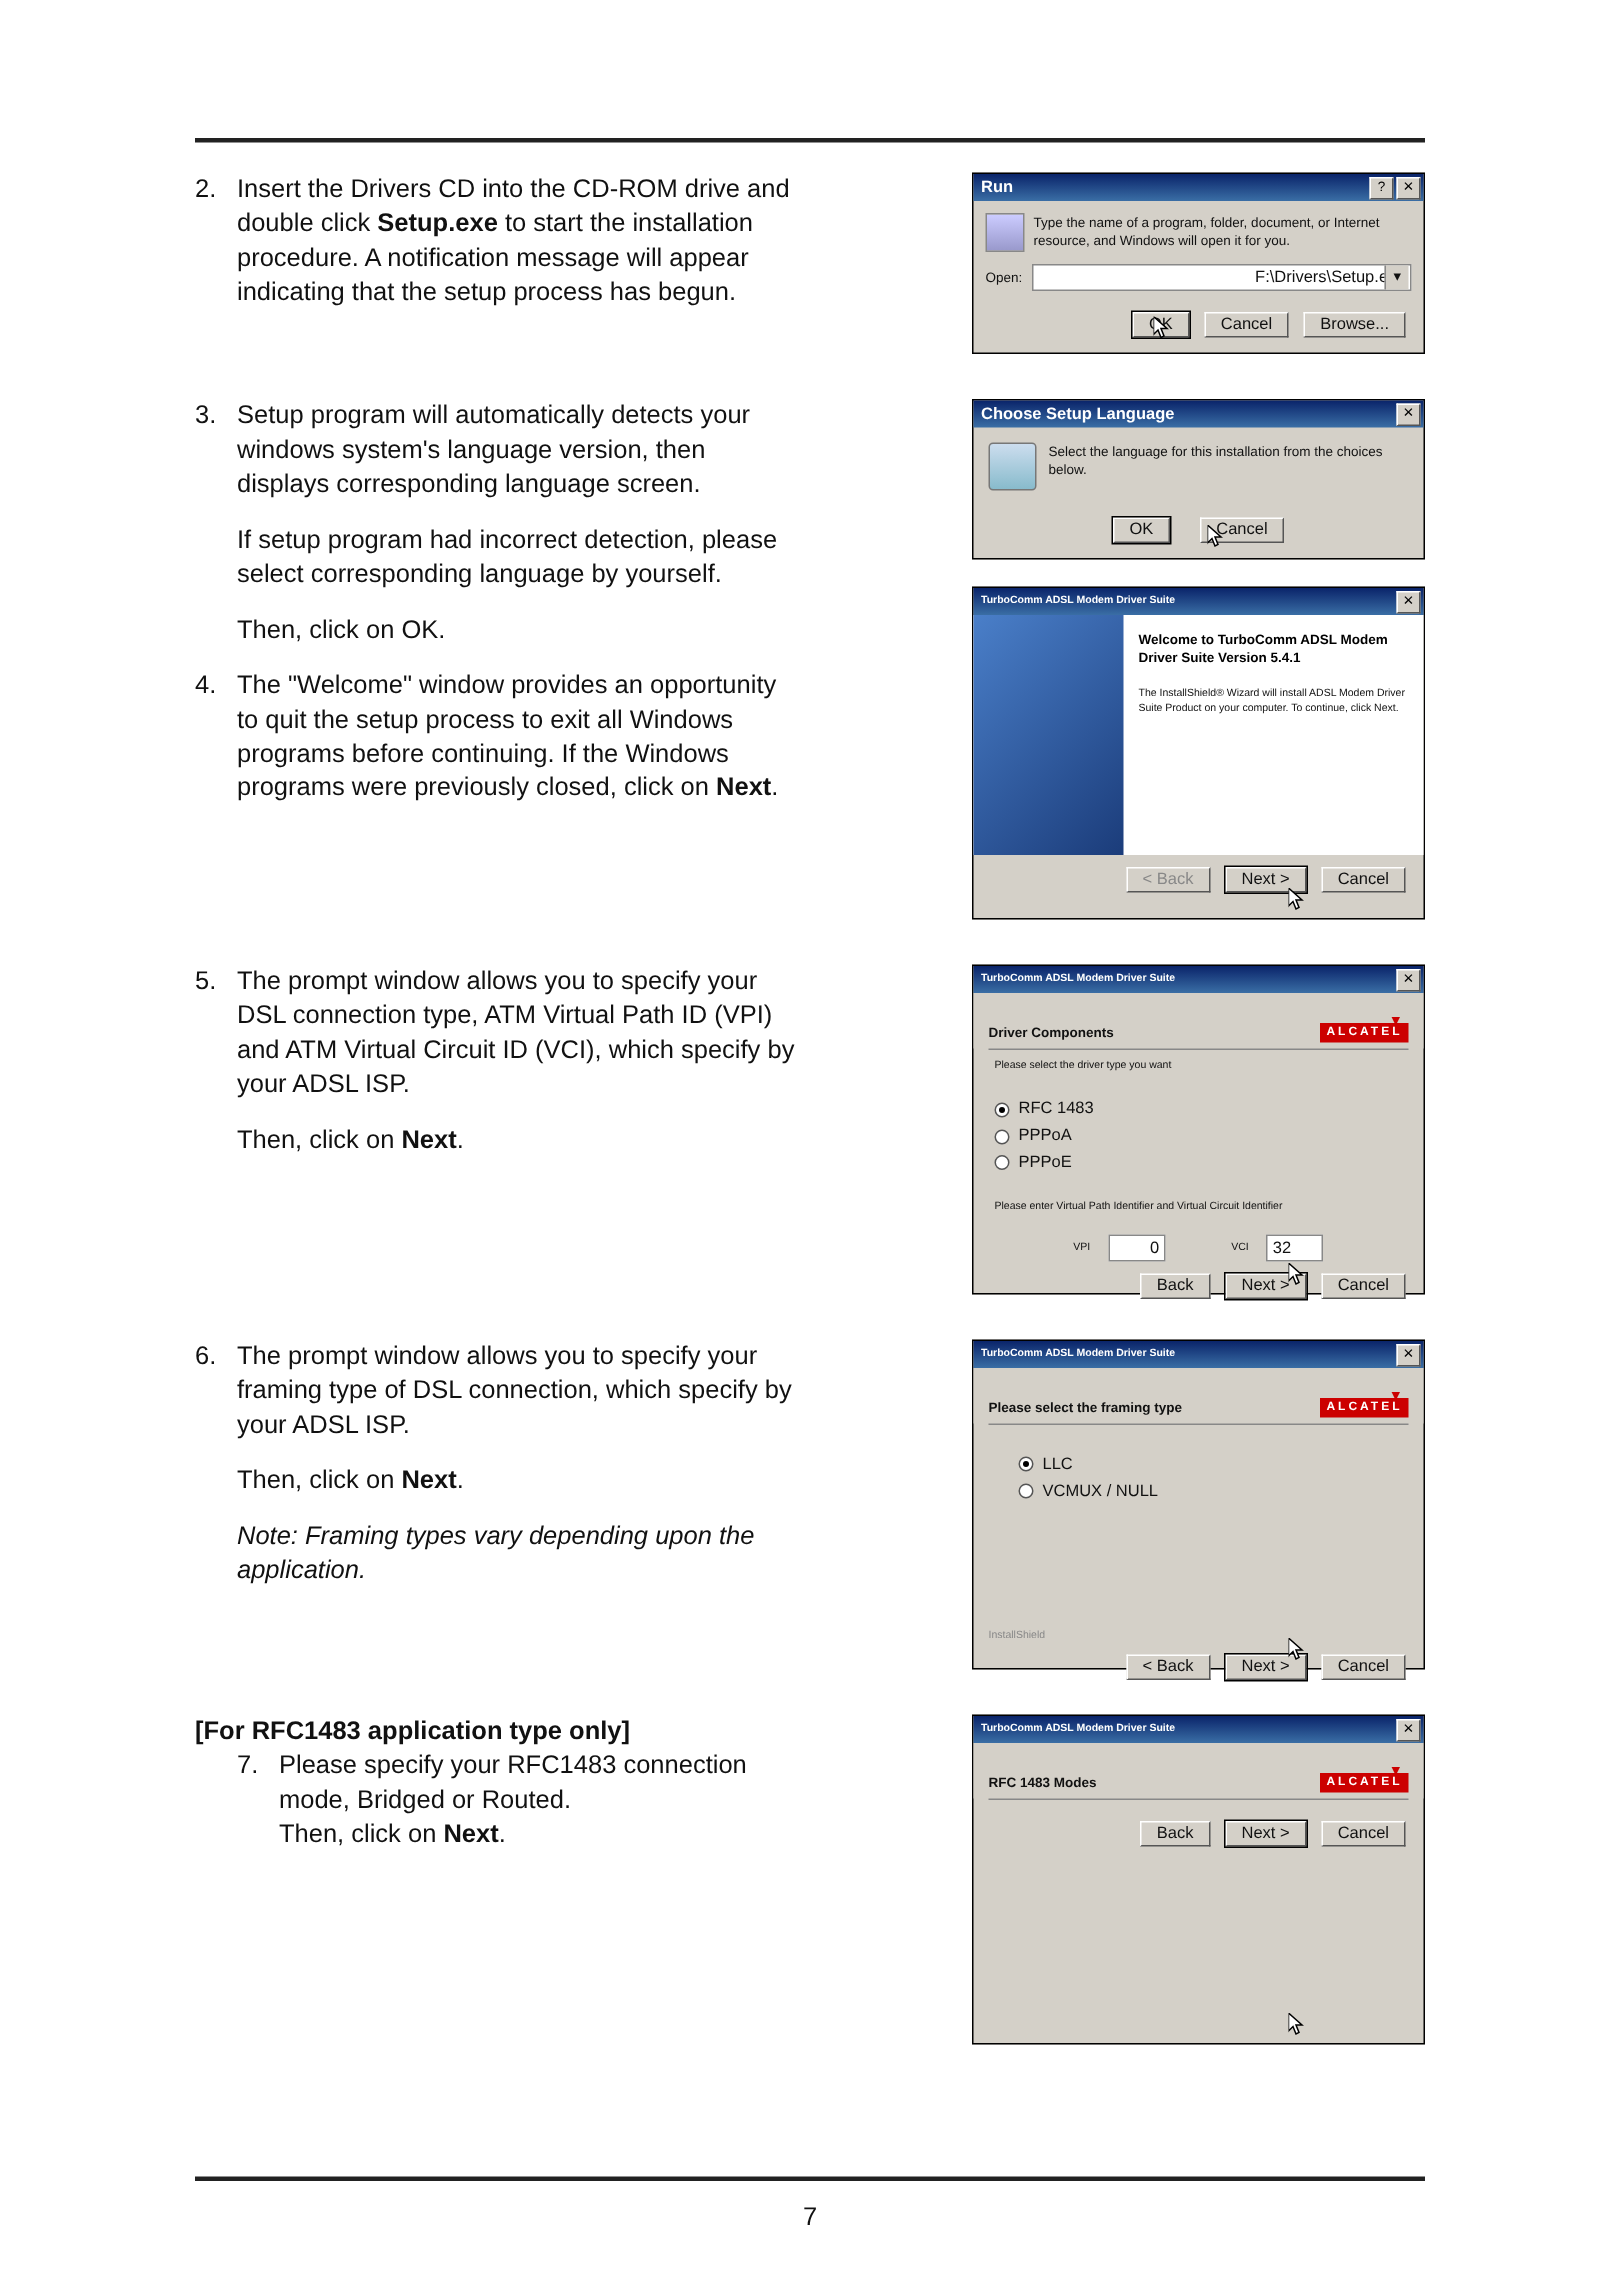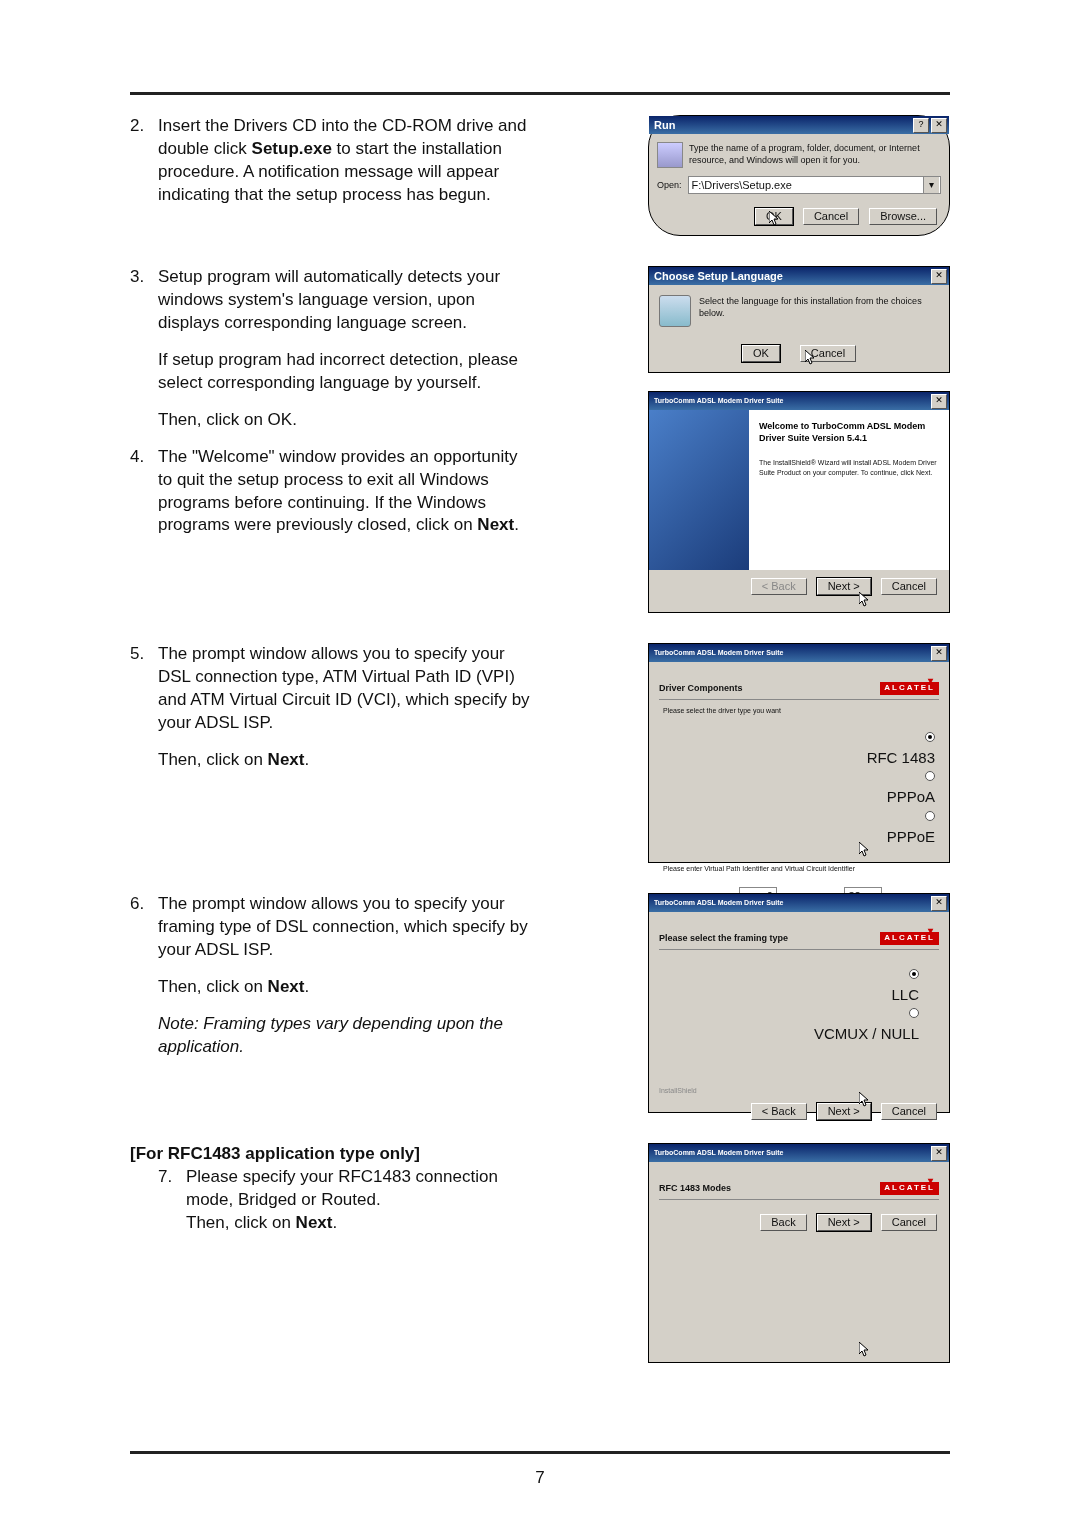--- a/index.html
+++ b/index.html
@@ -29,41 +29,41 @@
   .tbar .tt{font-weight:bold;padding-left:3px;}
   .tbar .btns{display:flex;gap:2px;}
   .tbar .btns span{width:14px;height:13px;background:#d4d0c8;border:1px solid #fff;
         border-right-color:#555;border-bottom-color:#555;font-size:9px;text-align:center;
         line-height:11px;color:#000;}
   .btn{display:inline-block;background:#d4d0c8;border:1px solid #fff;
        border-right-color:#555;border-bottom-color:#555;font-size:11px;
        padding:1px 10px;line-height:13px;text-align:center;}
   .btn.def{outline:1px solid #000;}
   .ipt{background:#fff;border:1px solid #888;font-size:11px;height:16px;
-       padding:0 3px;line-height:16px;}
+       padding:0 3px;line-height:16px;text-align:right;}
   .dd{position:relative;}
   .dd::after{content:"▾";position:absolute;right:1px;top:0;width:15px;height:16px;
        background:#d4d0c8;border-left:1px solid #888;text-align:center;font-size:10px;line-height:16px;}
-  .radio{display:flex;align-items:flex-end;gap:6px;font-size:15px;margin:3px 0;flex-direction:column;}
+  .radio{display:flex;align-items:center;gap:6px;font-size:11px;margin:3px 0;}
   .radio .dot{width:8px;height:8px;border:1px solid #555;border-radius:50%;background:#fff;
        display:flex;align-items:center;justify-content:center;}
   .radio.sel .dot::after{content:"";width:4px;height:4px;border-radius:50%;background:#000;display:block;}
   .alcatel{background:#c00;color:#fff;font-weight:bold;letter-spacing:2px;font-size:8px;
        padding:1px 4px;position:relative;}
   .alcatel::before{content:"▾";position:absolute;top:-8px;right:4px;color:#c00;font-size:10px;}
   .whdr{display:flex;justify-content:space-between;align-items:center;padding:20px 10px 4px;background:#d4d0c8;}
   .wline{height:1px;background:#888;margin:0 10px 6px;}
   .btnrow{display:flex;gap:10px;justify-content:flex-end;padding:8px 12px 10px;}
   .small{font-size:9px;}
   .tiny{font-size:7px;}
   .cursor{position:absolute;width:12px;height:16px;pointer-events:none;}
   .cursor svg{width:100%;height:100%;}
 
   
-  #run{width:300px;border-radius:32px;}
+  #run{width:300px;}
   #lang{width:300px;}
   #welcome{width:300px;height:220px;}
   #comp,#fram,#modes{width:300px;height:218px;}
 </style>
 </head>
 <body>
 
 <div class="page">
   <div class="hr-top"></div>
 
@@ -105,21 +105,21 @@
         </div>
       </div>
     </div>
   </div>
 
   <div class="row">
     <div class="txtcol">
       <div class="item">
         <span class="num">3.</span>
         <div class="body">
-          <div>Setup program will automatically detects your windows system's language version, upon displays corresponding language screen.</div>
+          <div>Setup program will automatically detects your windows system's language version, then displays corresponding language screen.</div>
           <div class="sp"></div>
           <div>If setup program had incorrect detection, please select corresponding language by yourself.</div>
           <div class="sp"></div>
           <div>Then, click on OK.</div>
         </div>
       </div>
 
       <div class="sp"></div>
       <div class="item">
         <span class="num">4.</span>

